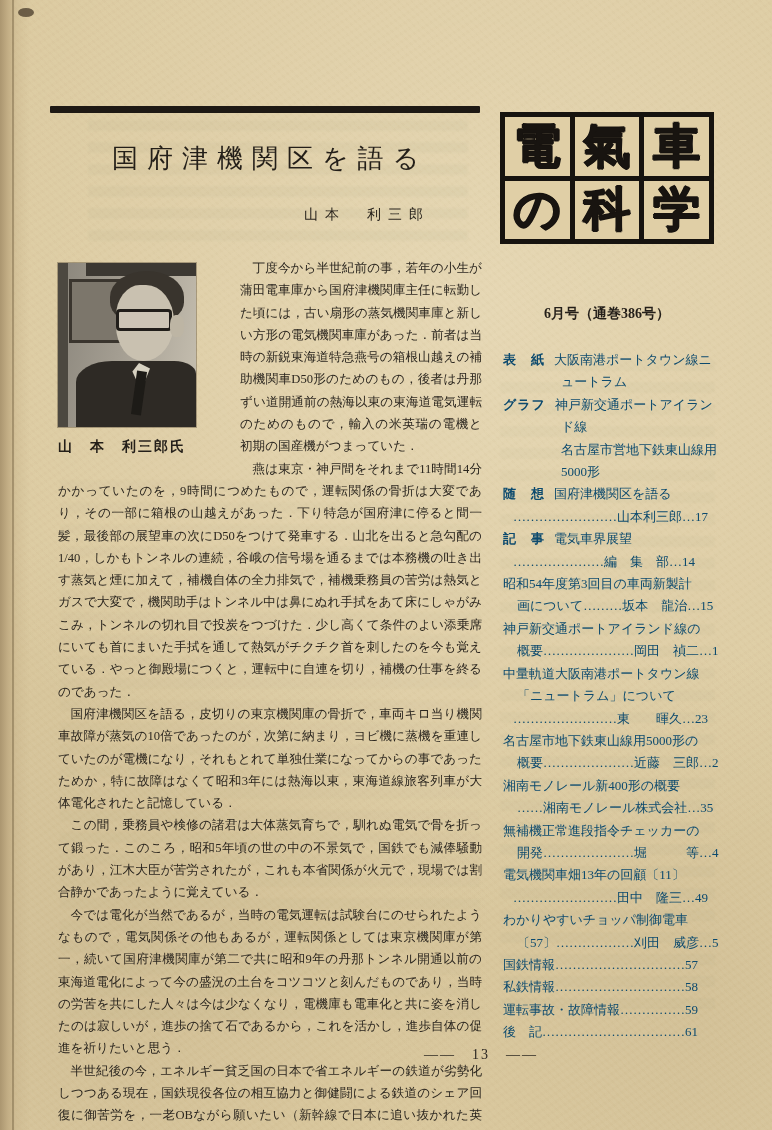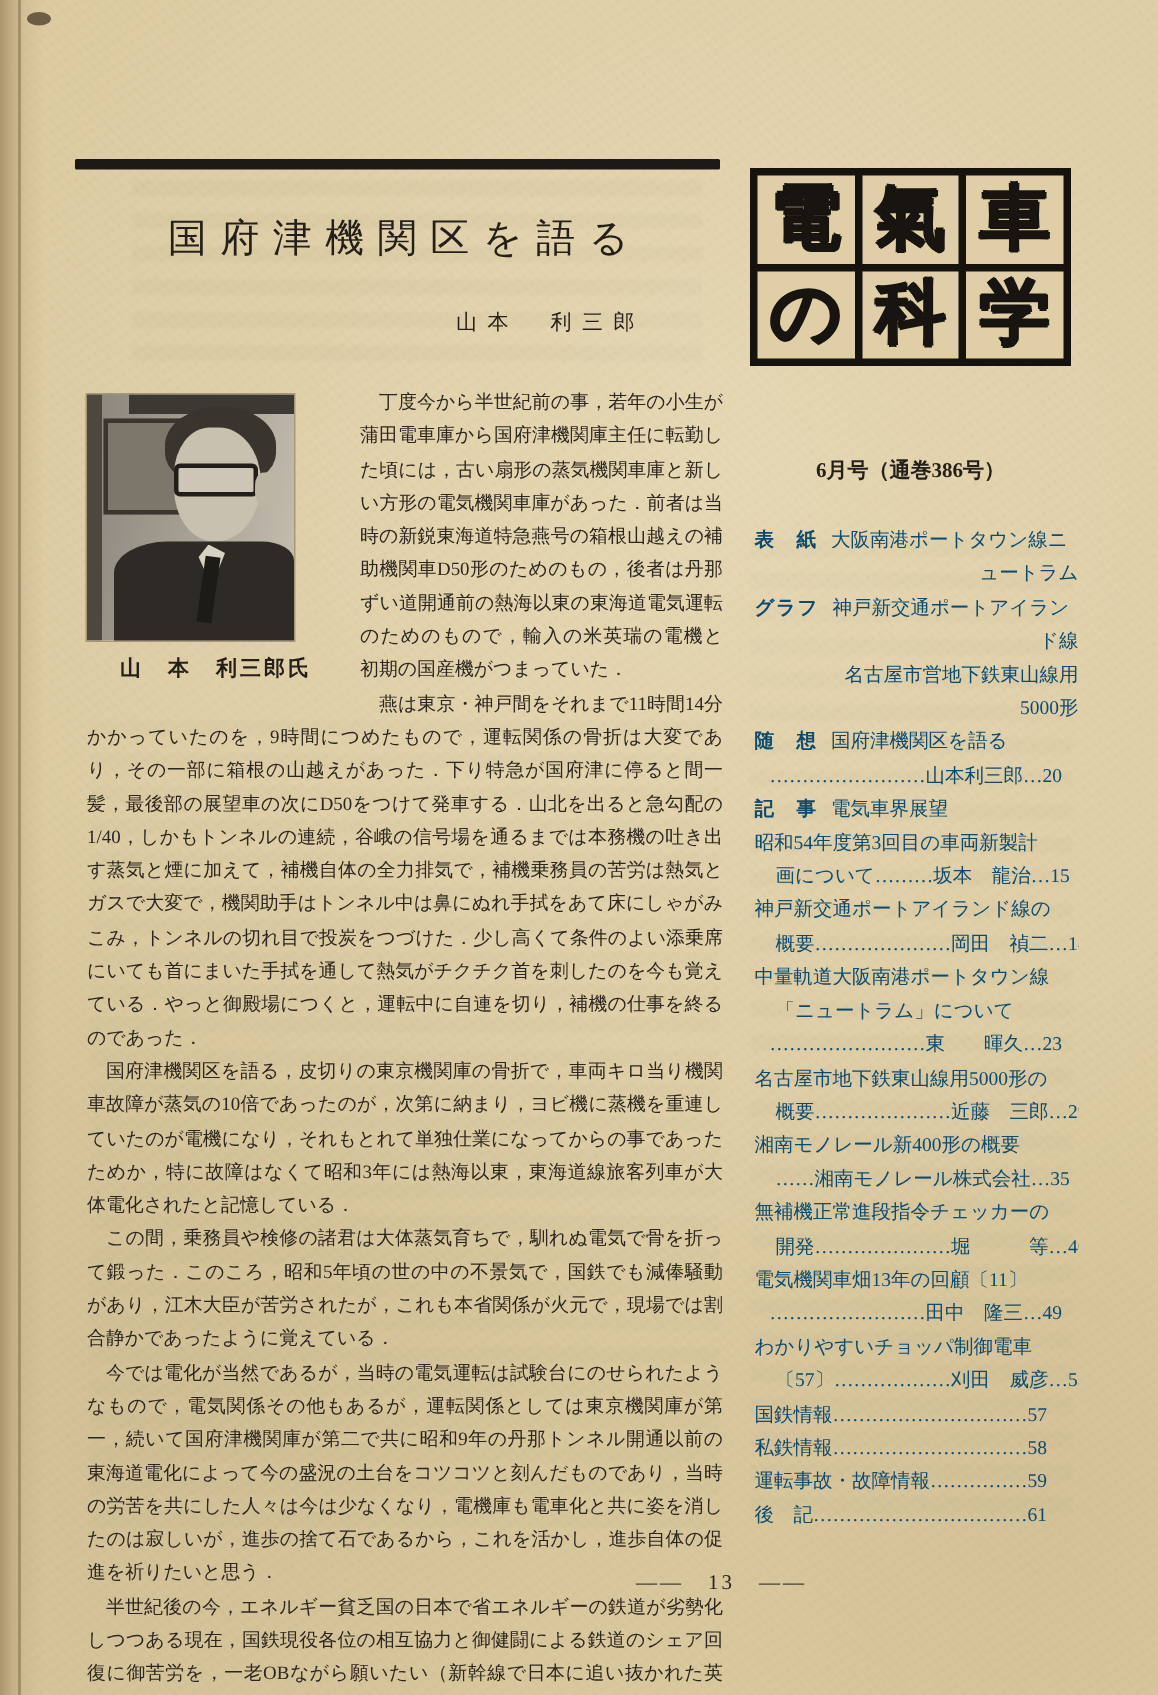--- a/index.html
+++ b/index.html
@@ -45,37 +45,37 @@
   .ph-topband{position:absolute;left:28px;top:0;width:110px;height:13px;background:#3c3832;}
   .ph-leftband{position:absolute;left:0;top:0;width:10px;height:164px;background:#4c4840;}
   .ph-frame{position:absolute;left:11px;top:16px;width:46px;height:58px;background:#7c766b;border:3px solid #3a352e;}
   .ph-hair{position:absolute;left:52px;top:8px;width:74px;height:52px;background:#39342d;border-radius:50% 50% 40% 40%;}
   .ph-face{position:absolute;left:58px;top:22px;width:58px;height:76px;background:#c9c1b0;border-radius:46% 54% 58% 52%;}
   .ph-glasses{position:absolute;left:58px;top:46px;width:50px;height:16px;border:3px solid #211e1a;border-radius:4px;background:rgba(255,255,255,.08);}
   .ph-ear{position:absolute;left:112px;top:52px;width:14px;height:22px;background:#bdb5a4;border-radius:40%;}
   .ph-suit{position:absolute;left:18px;top:98px;width:120px;height:70px;background:#2e2a25;border-radius:30% 18% 0 0;}
   .ph-shirt{position:absolute;left:70px;top:100px;width:22px;height:28px;background:#d8d2c2;clip-path:polygon(50% 0,100% 20%,60% 100%,20% 30%);}
   .ph-tie{position:absolute;left:76px;top:108px;width:10px;height:44px;background:#1d1b17;transform:rotate(8deg);}
-  .photo-caption{width:150px;margin-top:9px;text-align:right;font-weight:bold;
+  .photo-caption{width:150px;margin-top:9px;text-align:left;font-weight:bold;
     font-size:14px;letter-spacing:2px;color:#241f19;white-space:nowrap;}
 
   .logo{position:absolute;left:500px;top:112px;width:214px;height:132px;box-sizing:border-box;
     background:#16130f;border:5px solid #16130f;display:grid;
     grid-template-columns:repeat(3,1fr);grid-template-rows:repeat(2,1fr);gap:5px;}
   .logo-cell{background:#e0cfa6;display:flex;align-items:center;justify-content:center;
     font-size:47px;font-weight:bold;color:#181410;line-height:1;
     text-shadow:1px 0 0 #181410,-1px 0 0 #181410,0 1px 0 #181410,0 -1px 0 #181410;}
   .issue-line{position:absolute;left:500px;top:305px;width:214px;text-align:center;
     font-size:14px;font-weight:bold;color:#241f19;white-space:nowrap;}
 
   .toc{position:absolute;left:503px;top:349px;width:216px;
     font-size:13px;line-height:22.4px;color:#0c4a6e;}
   .toc-line{white-space:nowrap;overflow:hidden;}
   .toc-lab{font-weight:bold;letter-spacing:1px;margin-right:9px;}
-  .toc-line.cont{padding-left:58px;text-align:right;}
+  .toc-line.cont{padding-left:58px;}
   .toc-line.cont1{padding-left:14px;}
   .toc-line.leader{padding-left:10px;}
 
   .page-number{position:absolute;left:58px;top:1046px;width:480px;text-align:right;
     font-size:14px;letter-spacing:2px;color:#2a2520;}
 </style>
 </head>
 <body>
 
 <div class="grain"></div>
@@ -128,22 +128,23 @@
 <div class="issue-line">6月号（通巻386号）</div>
 
 <div class="toc" id="toc-list">
     <div class="toc-line label"><span class="toc-lab">表　紙</span><span>大阪南港ポートタウン線ニ</span></div>
     <div class="toc-line cont">ュートラム</div>
     <div class="toc-line label"><span class="toc-lab">グラフ</span><span>神戸新交通ポートアイラン</span></div>
     <div class="toc-line cont">ド線</div>
     <div class="toc-line cont">名古屋市営地下鉄東山線用</div>
     <div class="toc-line cont">5000形</div>
     <div class="toc-line label"><span class="toc-lab">随　想</span><span>国府津機関区を語る</span></div>
-    <div class="toc-line leader">……………………山本利三郎…20</div>
+    <div class="toc-line leader">……………………山本利三郎…17</div>
     <div class="toc-line label"><span class="toc-lab">記　事</span><span>電気車界展望</span></div>
+    <div class="toc-line leader">…………………編　集　部…14</div>
     <div class="toc-line plain">昭和54年度第3回目の車両新製計</div>
     <div class="toc-line cont1">画について………坂本　龍治…15</div>
     <div class="toc-line plain">神戸新交通ポートアイランド線の</div>
     <div class="toc-line cont1">概要…………………岡田　禎二…18</div>
     <div class="toc-line plain">中量軌道大阪南港ポートタウン線</div>
     <div class="toc-line cont1">「ニュートラム」について</div>
     <div class="toc-line leader">……………………東　　暉久…23</div>
     <div class="toc-line plain">名古屋市地下鉄東山線用5000形の</div>
     <div class="toc-line cont1">概要…………………近藤　三郎…29</div>
     <div class="toc-line plain">湘南モノレール新400形の概要</div>

